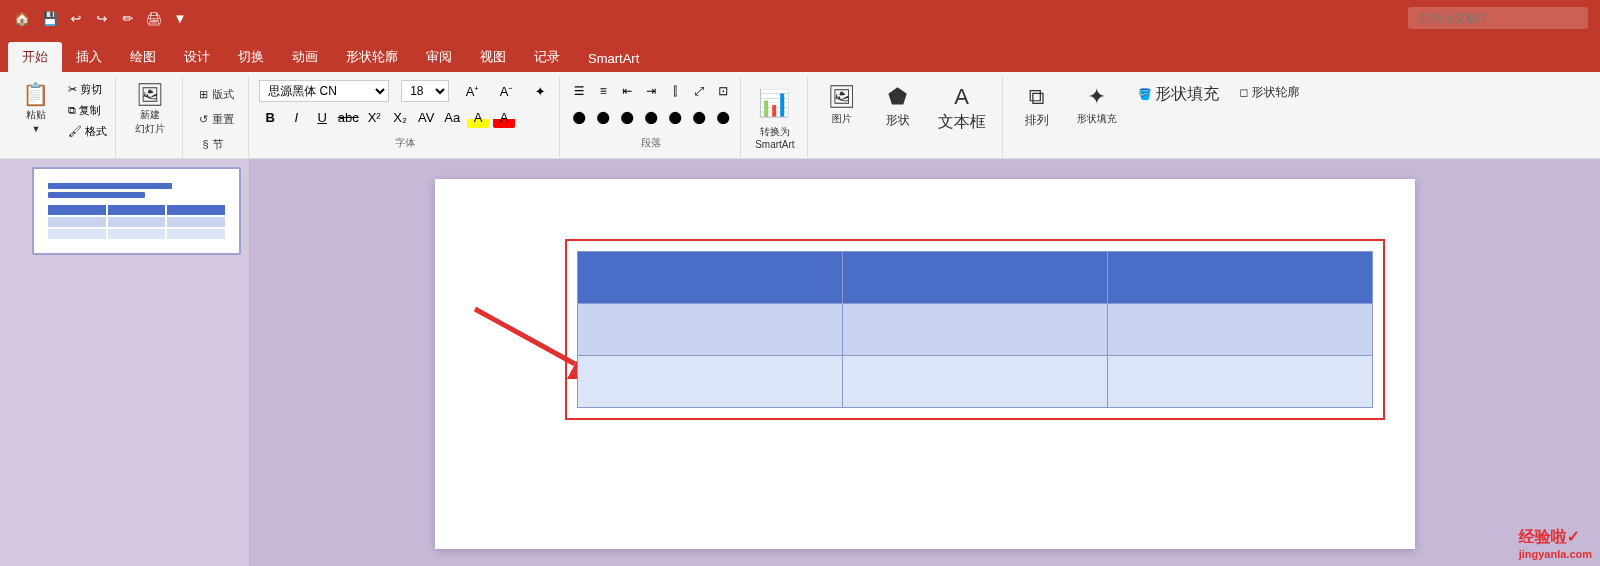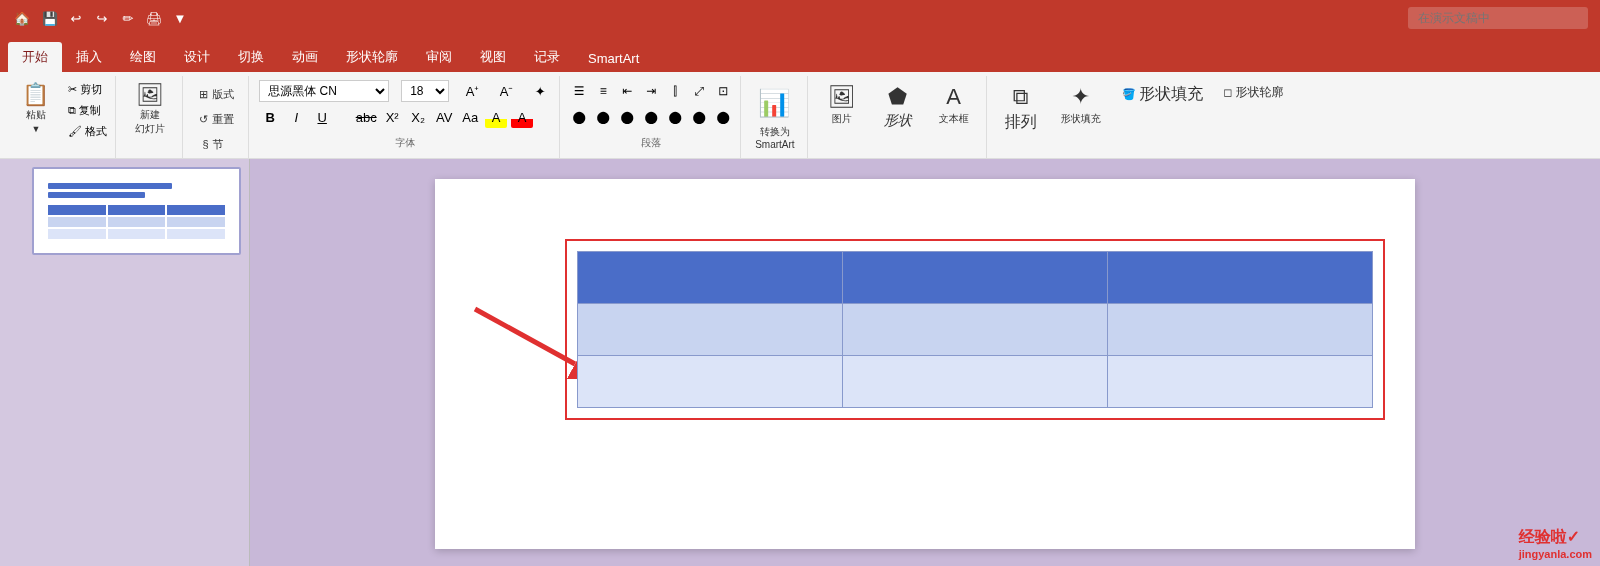--- a/index.html
+++ b/index.html
@@ -344,21 +344,21 @@
           <option>18</option>
         </select>
         <button class="font-btn">A⁺</button>
         <button class="font-btn">A⁻</button>
         <button class="font-btn">✦</button>
       </div>
       <div class="font-row2">
         <button class="font-btn bold">B</button>
         <button class="font-btn italic">I</button>
         <button class="font-btn" style="text-decoration:underline;">U</button>
-        <button class="font-btn" style="text-decoration:line-through;margin-left:18px;">abc</button>
+        <button class="font-btn" style="text-decoration:line-through;">abc</button>
         <button class="font-btn">X²</button>
         <button class="font-btn">X₂</button>
         <button class="font-btn">AV</button>
         <button class="font-btn">Aa</button>
         <button class="font-btn" style="background:linear-gradient(to bottom,transparent 60%,#ffff00 60%);">A</button>
         <button class="font-btn" style="background:linear-gradient(to bottom,transparent 60%,#ff0000 60%);">A</button>
       </div>
     </div>
     <div class="ribbon-group-label">字体</div>
   </div>
@@ -397,34 +397,34 @@
   </div>
 
   <div class="ribbon-group">
     <div class="ribbon-group-inner" style="gap:8px;">
       <div class="rb-btn rb-btn-large">
         <span style="font-size:22px;">🖼</span>
         <span style="font-size:10px;">图片</span>
       </div>
       <div class="rb-btn rb-btn-large">
         <span style="font-size:22px;">⬟</span>
-        <span style="font-size:14px;font-style:italic;">形状</span>
+        <span style="font-size:12px;">形状</span>
       </div>
       <div class="rb-btn rb-btn-large">
         <span style="font-size:22px;">A</span>
-        <span style="font-size:10px;">文本框</span>
+        <span style="font-size:16px;">文本框</span>
       </div>
     </div>
   </div>
 
   <div class="ribbon-group">
     <div class="ribbon-group-inner" style="gap:8px;">
       <div class="rb-btn rb-btn-large">
         <span style="font-size:22px;">⧉</span>
-        <span style="font-size:16px;">排列</span>
+        <span style="font-size:12px;">排列</span>
       </div>
       <div class="rb-btn rb-btn-large">
         <span style="font-size:22px;">✦</span>
         <span style="font-size:10px;">形状填充</span>
       </div>
       <div class="rb-btn" style="flex-direction:row;gap:3px;min-width:60px;">
         <span>🪣</span>
         <span style="font-size:16px;">形状填充</span>
       </div>
       <div class="rb-btn" style="flex-direction:row;gap:3px;min-width:60px;">

